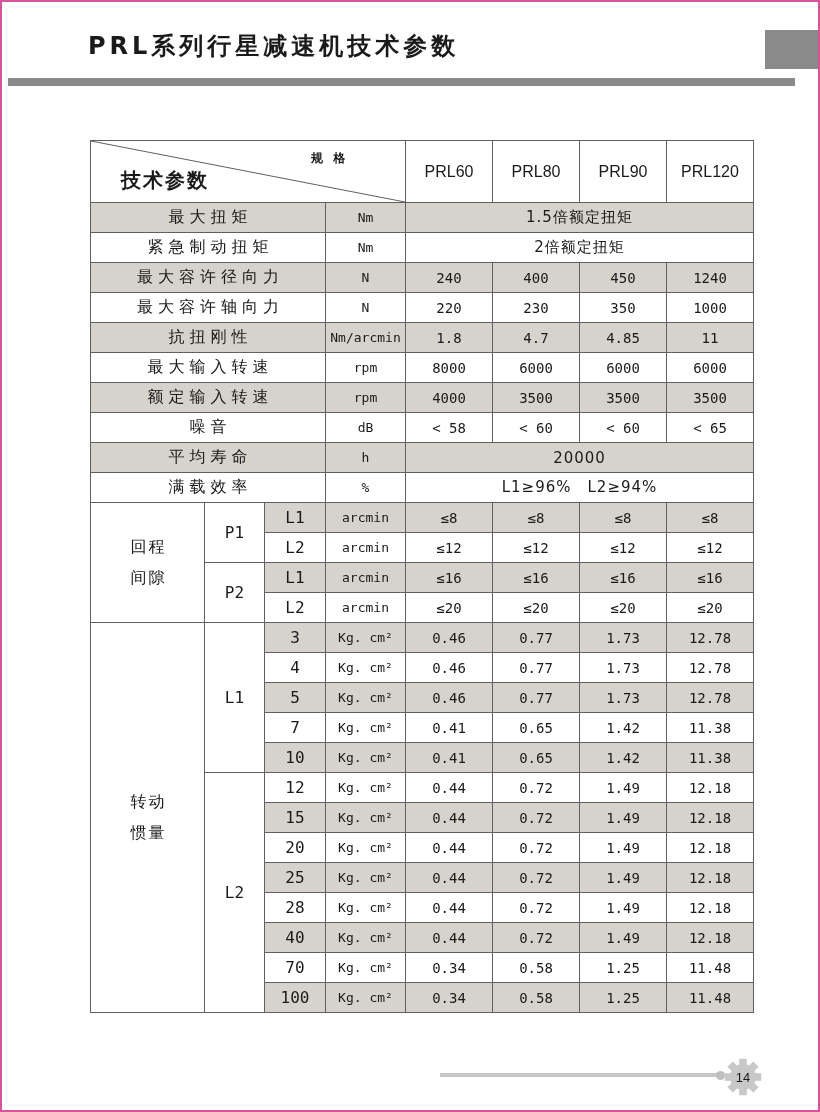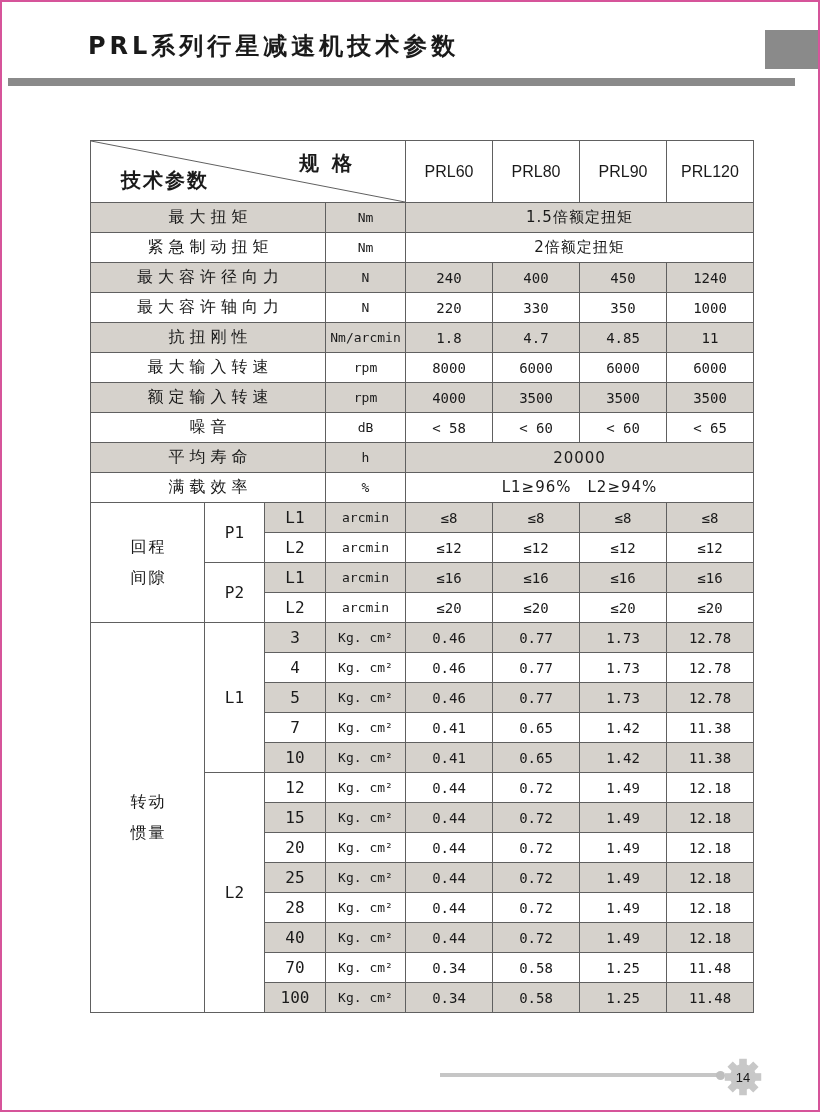--- a/index.html
+++ b/index.html
@@ -50,21 +50,21 @@
   .group { white-space: pre-line; line-height: 1.9; letter-spacing: 2px; padding-left: 2px !important; }
   .mono { font-family: "DejaVu Sans Mono", monospace; font-size: 14px; }
   .unit { font-size: 13px; letter-spacing: 0px; }
   .sub  { font-size: 16px; }
   .merged { font-size: 15px; letter-spacing: 1px; }
   .model { font-family: "Liberation Sans", sans-serif; font-size: 16px; }
 
   
   td.corner-cell { position: relative; }
   td.corner-cell svg.diag { position: absolute; left: 0; top: 0; width: 100%; height: 100%; display: block; }
-  .spec-pos  { position: absolute; top: 9px;  left: 208px; font-size: 20px; font-weight: bold; letter-spacing: 3px; }
+  .spec-pos  { position: absolute; top: 9px;  left: 220px; font-size: 12px; font-weight: bold; letter-spacing: 3px; }
   .param-pos { position: absolute; bottom: 8px; left: 30px; font-size: 20px; font-weight: bold; letter-spacing: 2px; }
 
   
   .footer-line {
     position: absolute; left: 438px; top: 1071px;
     width: 280px; height: 4px; background: #c6c6c6;
   }
   .footer-dot {
     position: absolute; left: 714px; top: 1069px;
     width: 9px; height: 9px; border-radius: 50%; background: #bfbfbf;
@@ -127,21 +127,21 @@
         <td class="mono unit shaded">N</td>
         <td class="mono shaded">240</td>
         <td class="mono shaded">400</td>
         <td class="mono shaded">450</td>
         <td class="mono shaded">1240</td>
       </tr>
       <tr>
         <td class="lab" colspan="3">最大容许轴向力</td>
         <td class="mono unit">N</td>
         <td class="mono">220</td>
-        <td class="mono">330</td>
+        <td class="mono">230</td>
         <td class="mono">350</td>
         <td class="mono">1000</td>
       </tr>
       <tr>
         <td class="lab shaded" colspan="3">抗扭刚性</td>
         <td class="mono unit shaded">Nm/arcmin</td>
         <td class="mono shaded">1.8</td>
         <td class="mono shaded">4.7</td>
         <td class="mono shaded">4.85</td>
         <td class="mono shaded">11</td>

